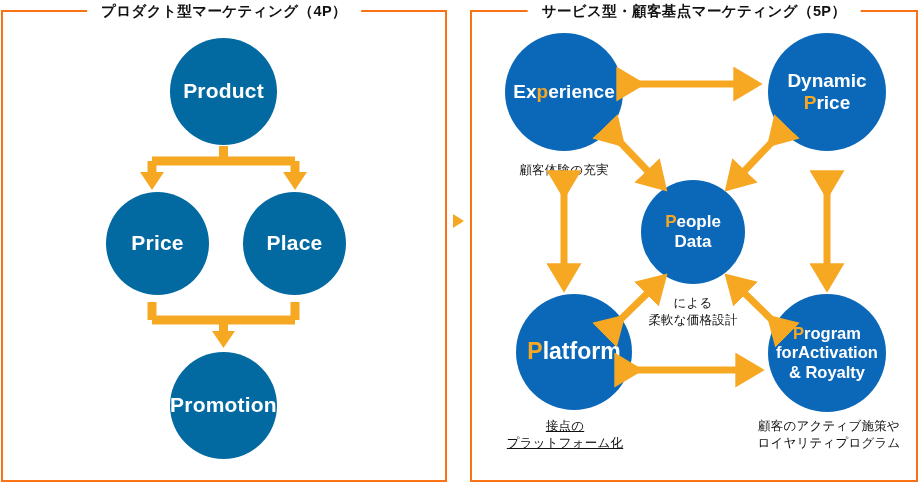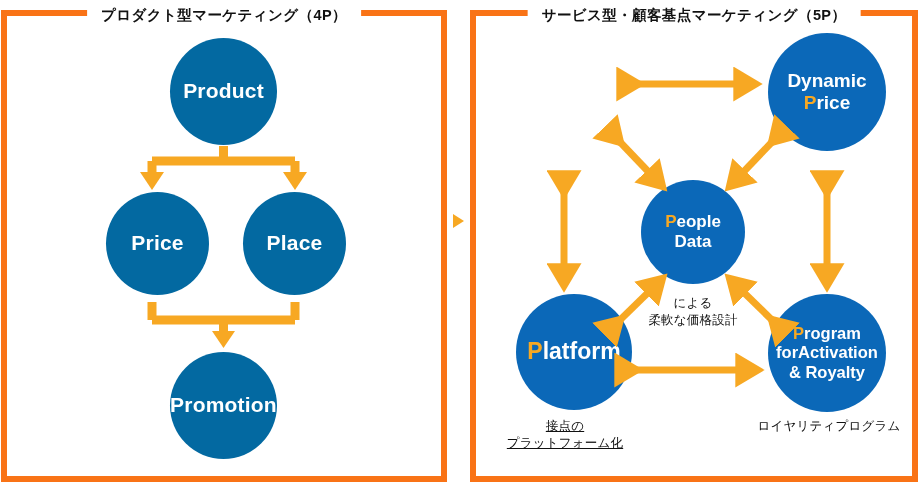--- a/index.html
+++ b/index.html
@@ -12,21 +12,21 @@
     position:relative;
     width:920px;
     height:486px;
     background:#ffffff;
     overflow:hidden;
   }
 
   
   .panel{
     position:absolute;
-    border:6px solid #f97316;
+    border:2px solid #f97316;
     box-sizing:border-box;
     background:transparent;
   }
   #panel-left{left:1px;  top:10px; width:446px; height:472px;}
   #panel-right{left:470px;top:10px; width:448px; height:472px;}
 
   .panel-title{
     position:absolute;
     top:-11px;
     left:50%;
@@ -127,20 +127,23 @@
     <span class="c-label">Place</span>
   </div>
   <div class="circle gray" id="c-promotion">
     <span class="c-label">Promotion</span>
   </div>
 
   <div class="panel" id="panel-right">
     <div class="panel-title">サービス型・顧客基点マーケティング（5P）</div>
   </div>
 
+  <div class="circle blue" id="c-experience">
+    <span class="c-label"><span>Ex</span><span class="accent">p</span><span>erience</span></span>
+  </div>
 
   <div class="circle blue" id="c-dynamic">
     <span class="c-label">
       <span>Dynamic</span><br>
       <span class="accent">P</span><span>rice</span>
     </span>
   </div>
 
   <div class="circle blue" id="c-people">
     <span class="c-label">
@@ -154,33 +157,35 @@
   </div>
 
   <div class="circle blue" id="c-program">
     <span class="c-label">
       <span class="accent">P</span><span>rogram</span><br>
       <span>forActivation</span><br>
       <span>&amp; Royalty</span>
     </span>
   </div>
 
+  <div class="caption" id="cap-experience">顧客体験の充実</div>
 
 
   <div class="caption" id="cap-people">
     <div>による</div>
     <div>柔軟な価格設計</div>
   </div>
 
   <div class="caption" id="cap-platform">
     <div>接点の</div>
     <div>プラットフォーム化</div>
   </div>
 
   <div class="caption" id="cap-program">
+    <div>顧客のアクティブ施策や</div>
     <div>ロイヤリティプログラム</div>
   </div>
 
   <svg id="arrows" viewBox="0 0 920 486">
     <defs>
       <marker id="ah" markerWidth="5" markerHeight="5" refX="3.1" refY="2.5" orient="auto" markerUnits="strokeWidth">
         <path d="M0,0 L4.2,2.5 L0,5 z" fill="#f7a823"></path>
       </marker>
     </defs>
 

